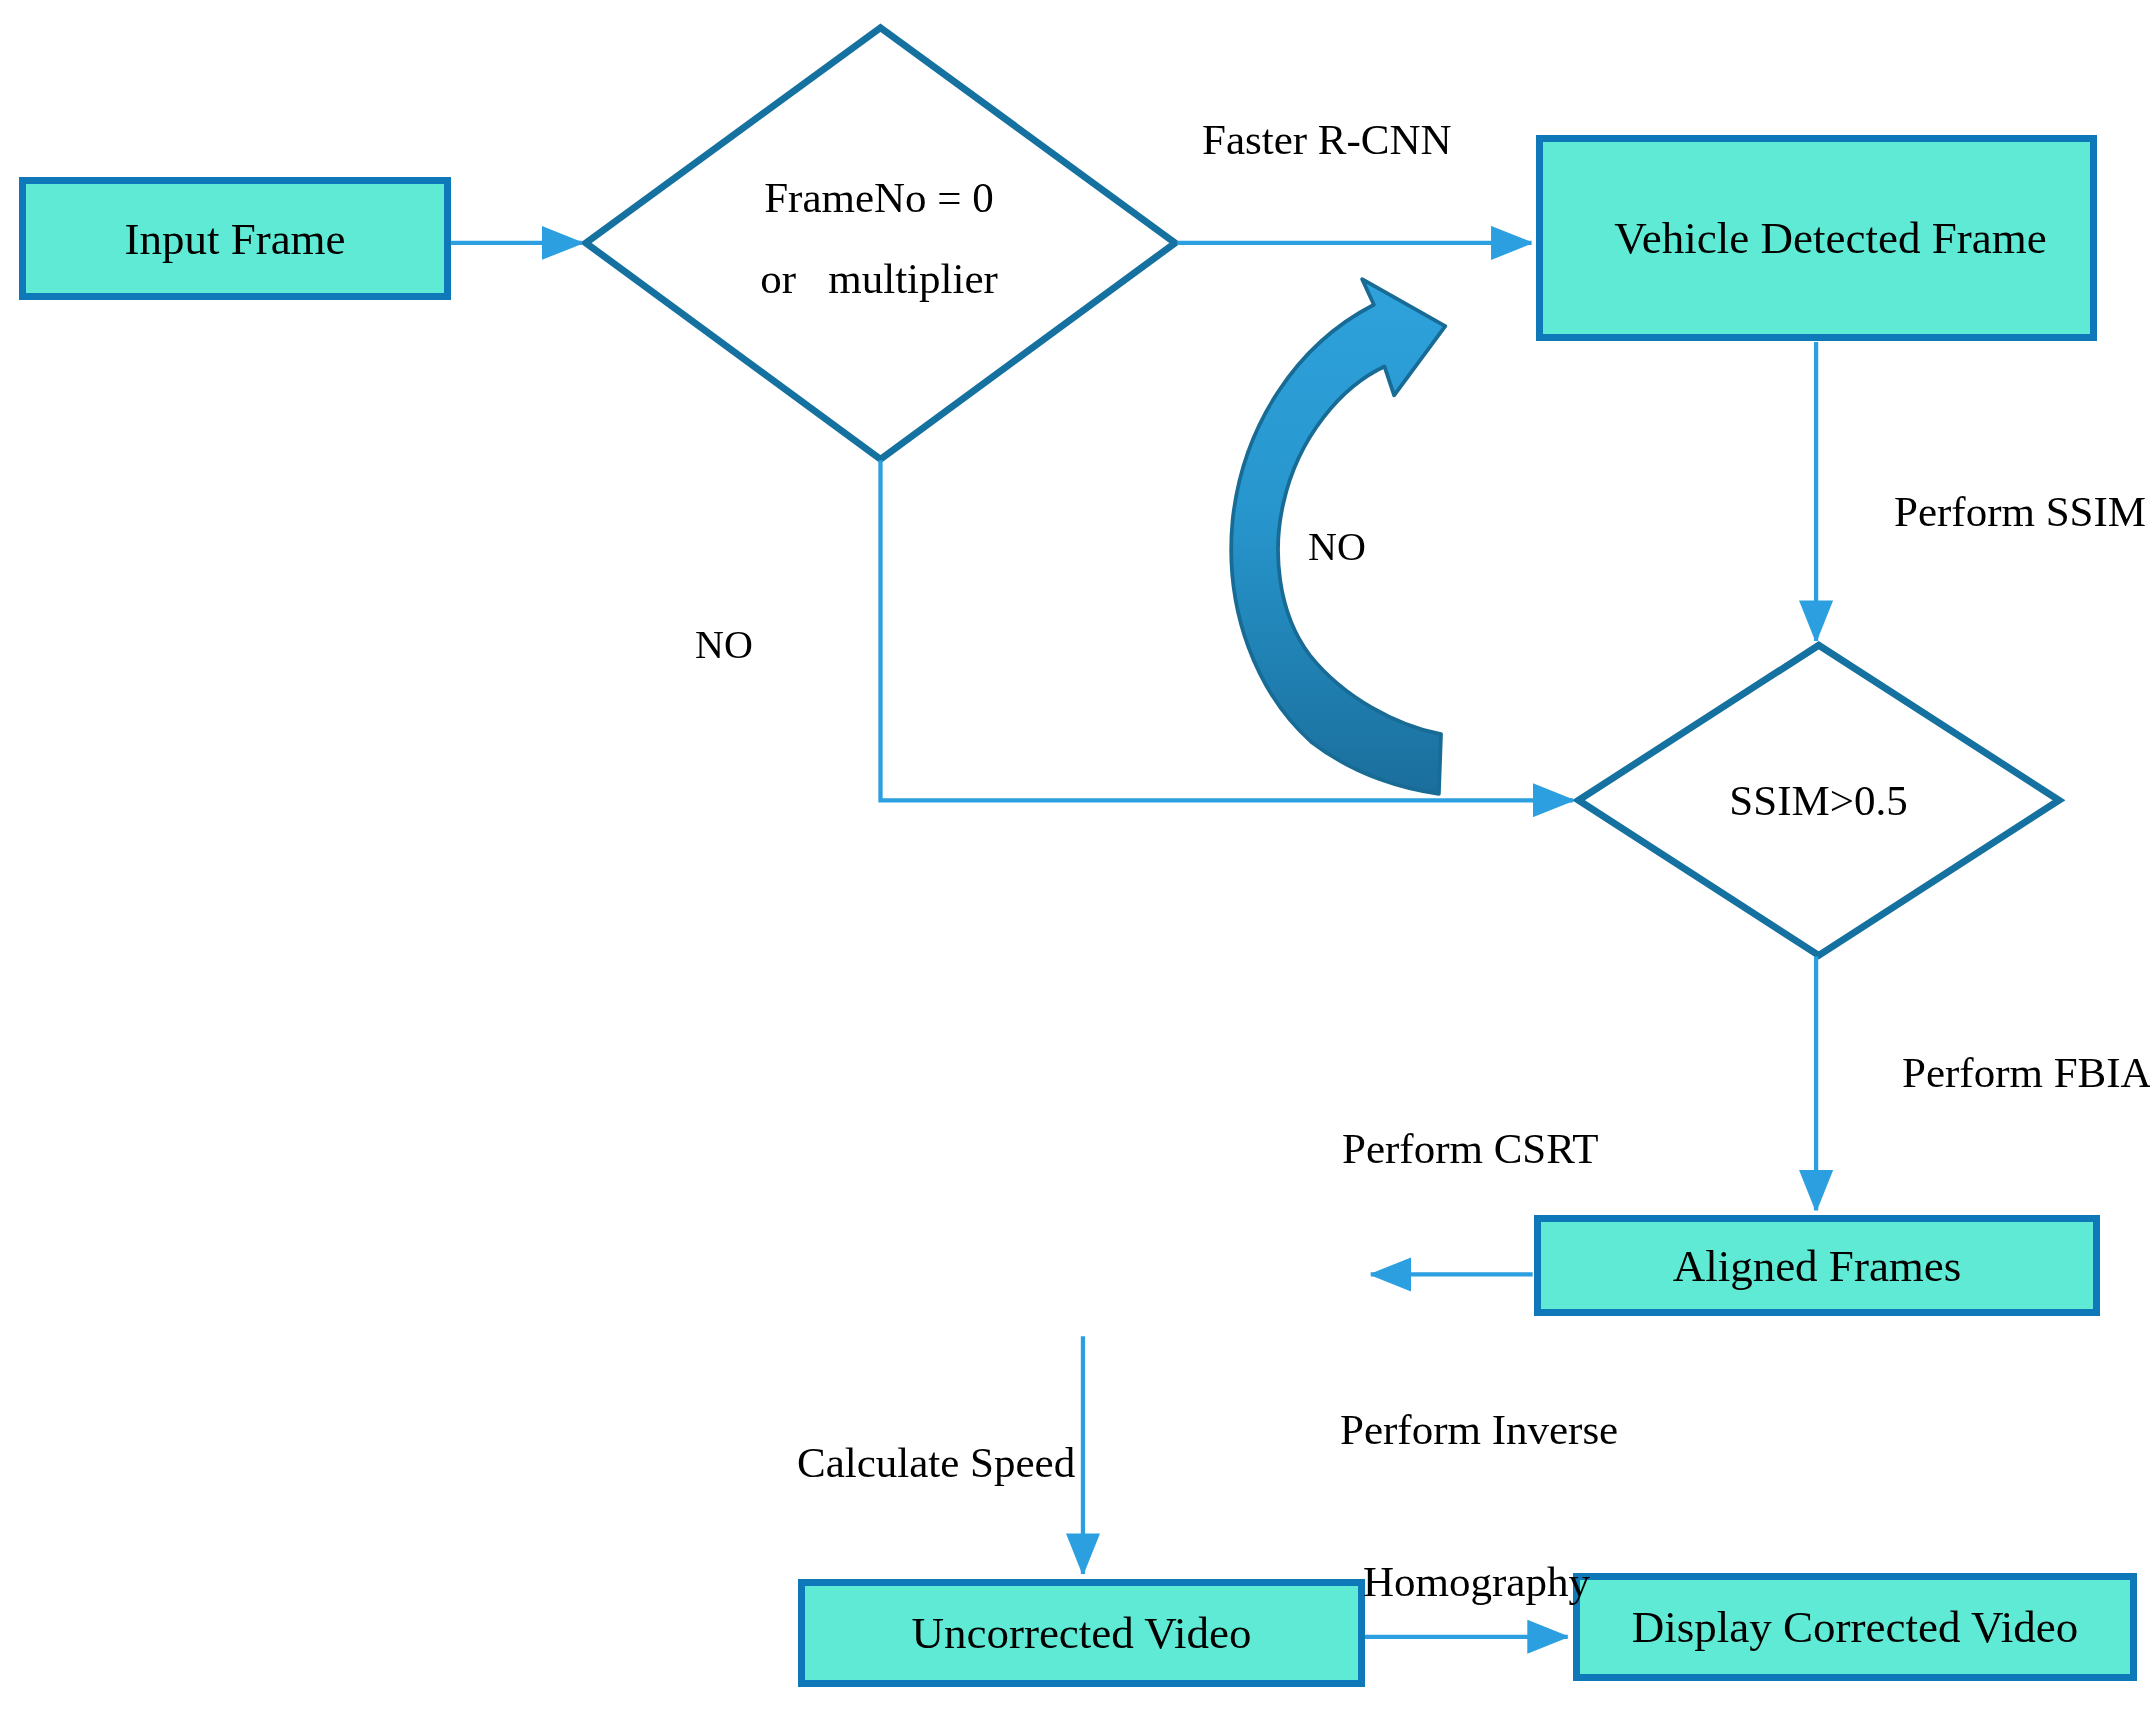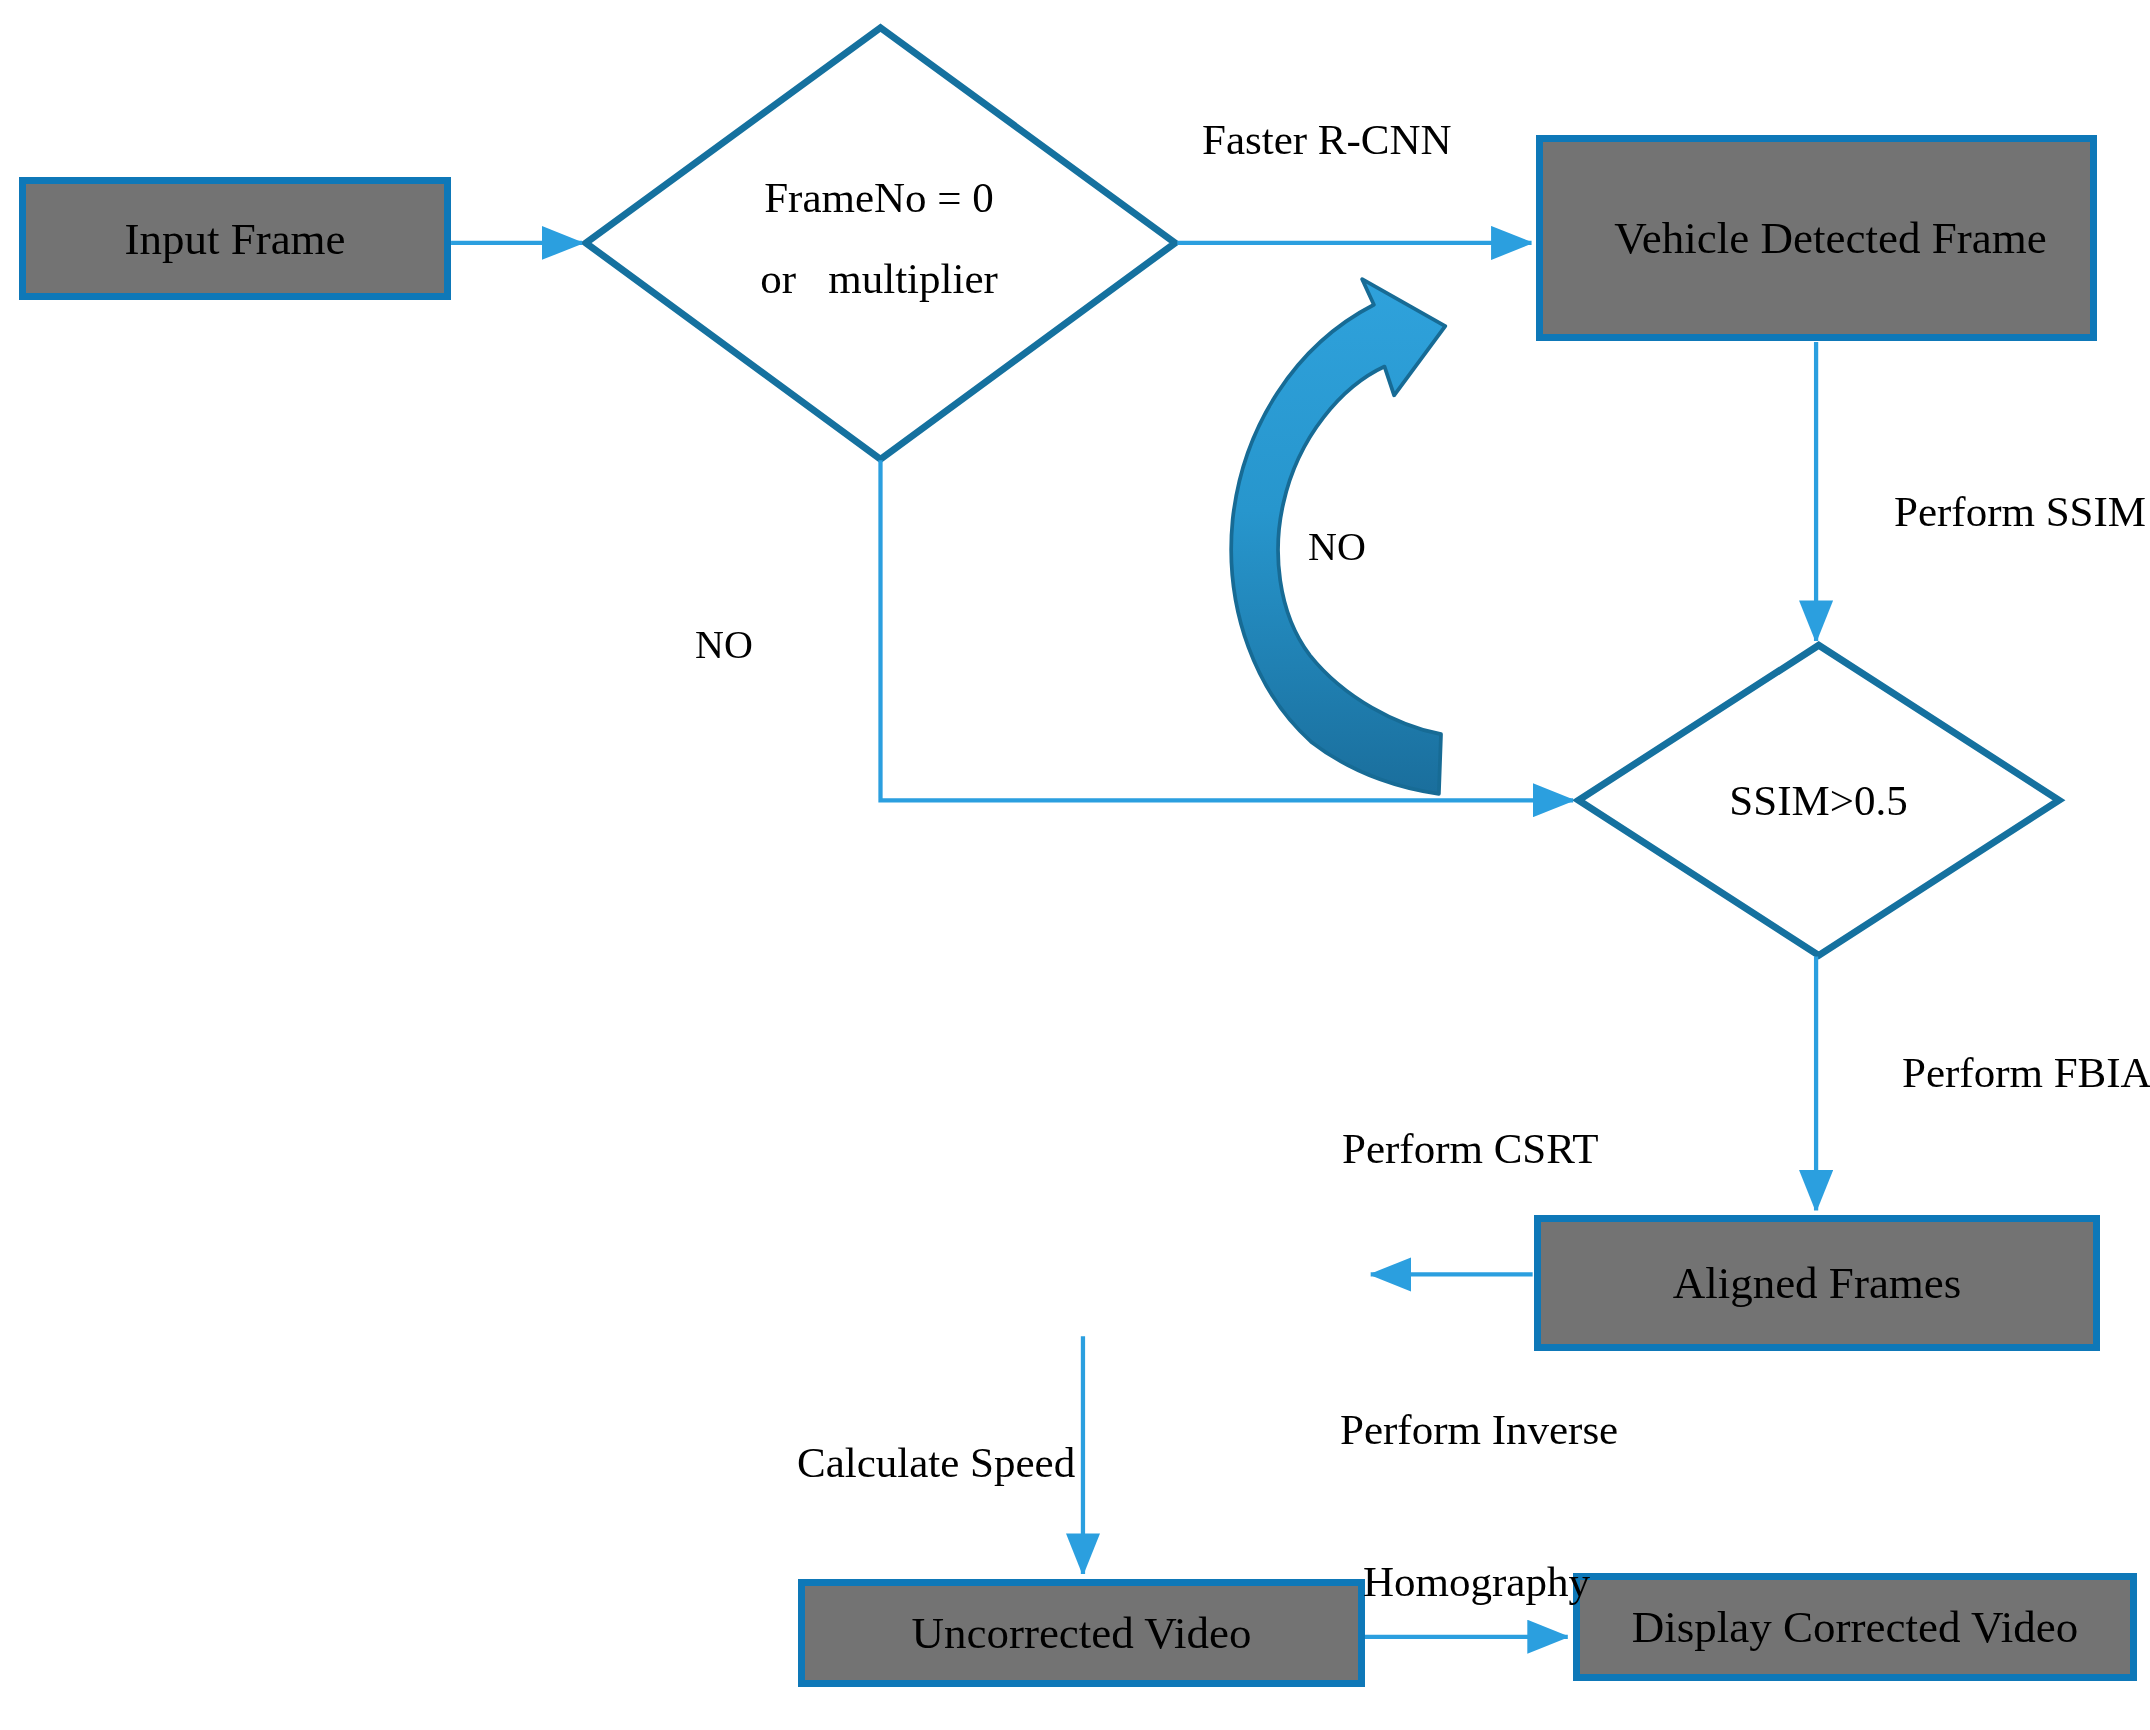--- a/index.html
+++ b/index.html
@@ -8,21 +8,21 @@
     width:2151px;height:1730px;
     background:#ffffff;
     font-family:"Liberation Serif", serif;
     color:#000;
     overflow:hidden;
   }
   #connector-layer{position:absolute;left:0;top:0;width:2151px;height:1730px;}
   .node-box{
     position:absolute;
     border:7.5px solid #0e78b8;
-    background:#737373;
+    background:#5eead4;
     display:flex;align-items:center;justify-content:center;
     font-size:45px;
     box-sizing:border-box;
     text-align:center;
   }
   .flow-label{
     position:absolute;
     font-size:43px;
     white-space:pre;
     line-height:1.1;
@@ -80,21 +80,21 @@
 
   <div class="node-box" style="left:19px;top:177px;width:432px;height:123px;">
     <span>Input Frame</span>
   </div>
 
   <div class="node-box" style="left:1536px;top:135px;width:561px;height:206px;padding-left:28px;">
     <span>Vehicle Detected Frame</span>
   </div>
 
 
-  <div class="node-box" style="left:1534px;top:1215px;width:566px;height:136px;">
+  <div class="node-box" style="left:1534px;top:1215px;width:566px;height:101px;">
     <span>Aligned Frames</span>
   </div>
 
   <div class="node-box" style="left:798px;top:1579px;width:567px;height:108px;">
     <span>Uncorrected Video</span>
   </div>
 
   <div class="node-box" style="left:1573px;top:1573px;width:564px;height:108px;">
     <span>Display Corrected Video</span>
   </div>

